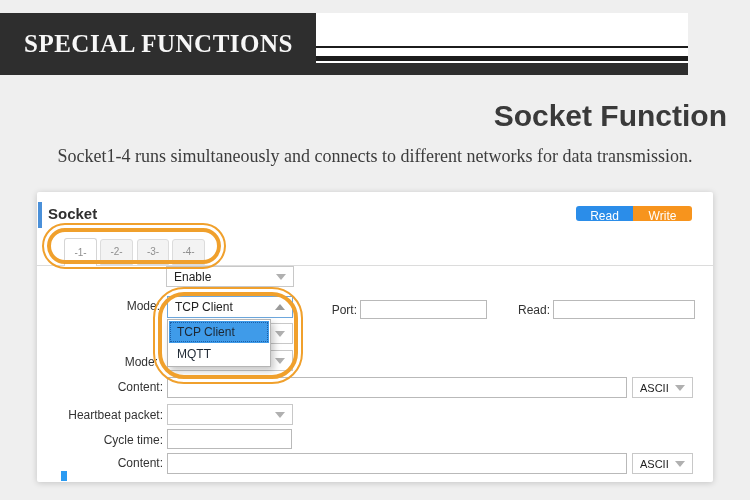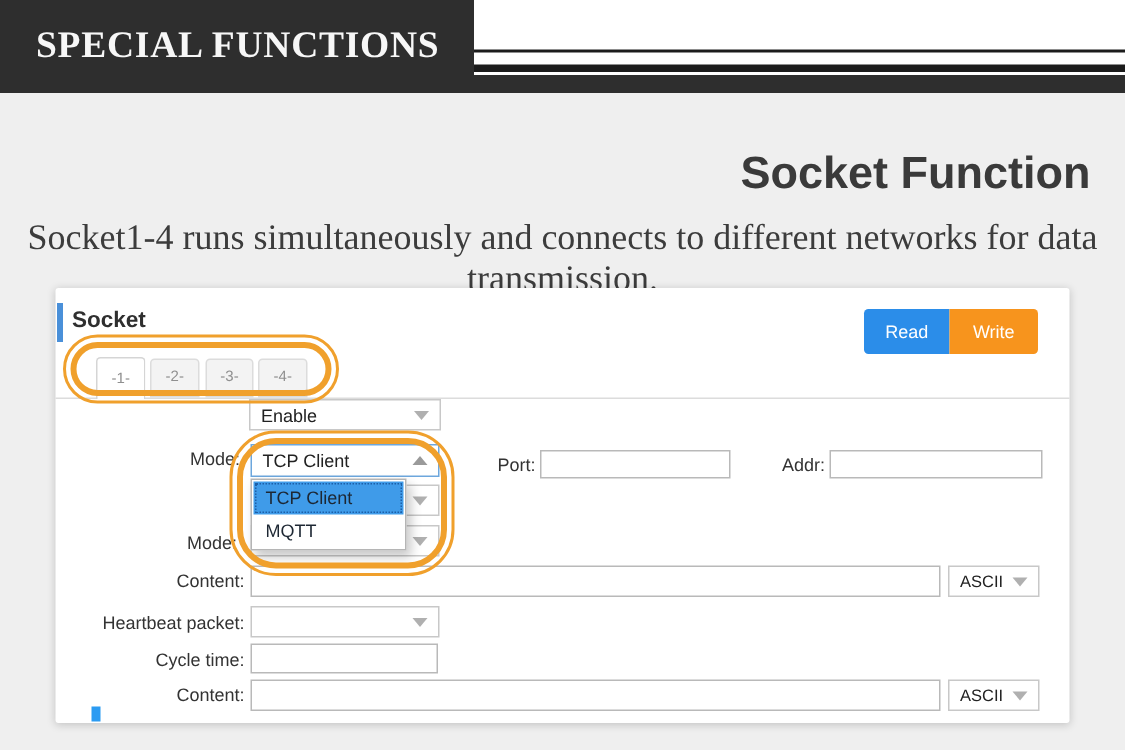--- a/index.html
+++ b/index.html
@@ -1,43 +1,43 @@
 <!DOCTYPE html>
 <html><head>
 <meta charset="utf-8">
 <style>
   * { margin:0; padding:0; box-sizing:border-box; }
   html,body { width:750px; height:500px; }
   body { font-family:"Liberation Sans", sans-serif; }
   #screen { position:relative; width:750px; height:500px; background:#efefef; overflow:hidden; }
 
   
-  .top-band { position:absolute; left:0; top:0; width:750px; height:62px; background:#ffffff; }
+  .top-band { position:absolute; left:0; top:13px; width:688px; height:62px; background:#ffffff; }
   .banner { position:absolute; left:0; top:0; width:316px; height:62px; background:#2e2e2e;
             display:flex; align-items:center; padding-left:24px; }
   .banner-title { font-family:"Liberation Serif", serif; font-weight:bold; font-size:25px;
                   color:#f7f7f7; letter-spacing:0.5px; white-space:nowrap; }
   .stripe { position:absolute; left:316px; right:0; }
   .stripe-1 { top:33px; height:2px; background:#1c1c1c; }
   .stripe-2 { top:43px; height:5px; background:#1c1c1c; }
   .stripe-3 { top:50px; height:12px; background:#2e2e2e; }
 
   
   .page-title { position:absolute; top:99px; right:23px; font-family:Liberation Sans, sans-serif;
                 font-weight:bold; font-size:30px; color:#3a3a3a; }
   .page-subtitle { position:absolute; top:146px; left:0; width:750px; text-align:center;
-                   font-family:"Liberation Serif", serif; font-size:24px; color:#3c3c3c; }
+                   font-family:"Liberation Serif", serif; font-size:18px; color:#3c3c3c; }
 
   
   .panel { position:absolute; left:37px; top:192px; width:676px; height:290px; background:#ffffff;
            border-radius:2px; box-shadow:0 1px 6px rgba(0,0,0,0.18); }
   .accent-bar { position:absolute; left:1px; top:10px; width:4px; height:26px; background:#4a90d9; }
   .panel-title { position:absolute; left:11px; top:13px; font-size:15px; font-weight:600; color:#2f2f2f; }
 
-  .btn { position:absolute; top:14px; height:30px; border:none; color:#fff; font-size:12px;
+  .btn { position:absolute; top:14px; height:15px; border:none; color:#fff; font-size:12px;
          font-family:"Liberation Sans", sans-serif; text-align:center; line-height:21px; cursor:pointer; }
   .btn-read  { left:539px; width:57px; background:#2b8de9; border-radius:3px 0 0 3px; }
   .btn-write { left:596px; width:59px; background:#f7941d; border-radius:0 3px 3px 0; }
 
   .tabbar-line { position:absolute; left:0; top:73px; width:676px; height:0; border-bottom:1px solid #dcdcdc; }
   .tab { position:absolute; border-radius:3px 3px 0 0; font-size:10px; color:#8f8f8f;
          text-align:center; cursor:pointer; }
   .tab-active { top:46px; height:28px; background:#fff; border:1px solid #d5d5d5; border-bottom:none;
                 line-height:27px; z-index:2; }
   .tab-idle { top:47px; height:26px; background:#f3f3f3; border:1px solid #dcdcdc; line-height:24px; }
@@ -114,21 +114,21 @@
     </div>
 
     <div class="flabel" style="top:107px; width:117px;">Mode:</div>
     <div class="dd dd-blue" style="left:130px; top:104px; width:126px; height:22px;">
       <span>TCP Client</span>
       <span class="arr-up"></span>
     </div>
 
     <div class="flabel-addr" style="top:111px;">Port:</div>
     <input class="tin" style="left: 323px; top: 108px; width: 127px; height: 19px;" value="">
-    <div class="flabel-port" style="top:111px;">Addr:</div>
+    <div class="flabel-port" style="top:111px;">Read:</div>
     <input class="tin" style="left: 516px; top: 108px; width: 142px; height: 19px;" value="">
 
     <div class="dd" style="left:130px; top:131px; width:126px; height:21px; z-index:1;">
       <span></span>
       <span class="arr-down"></span>
     </div>
 
     <div class="flabel" style="top:163px; width:115px;">Mode:</div>
     <div class="dd" style="left:130px; top:158px; width:126px; height:21px; z-index:1;">
       <span></span>

